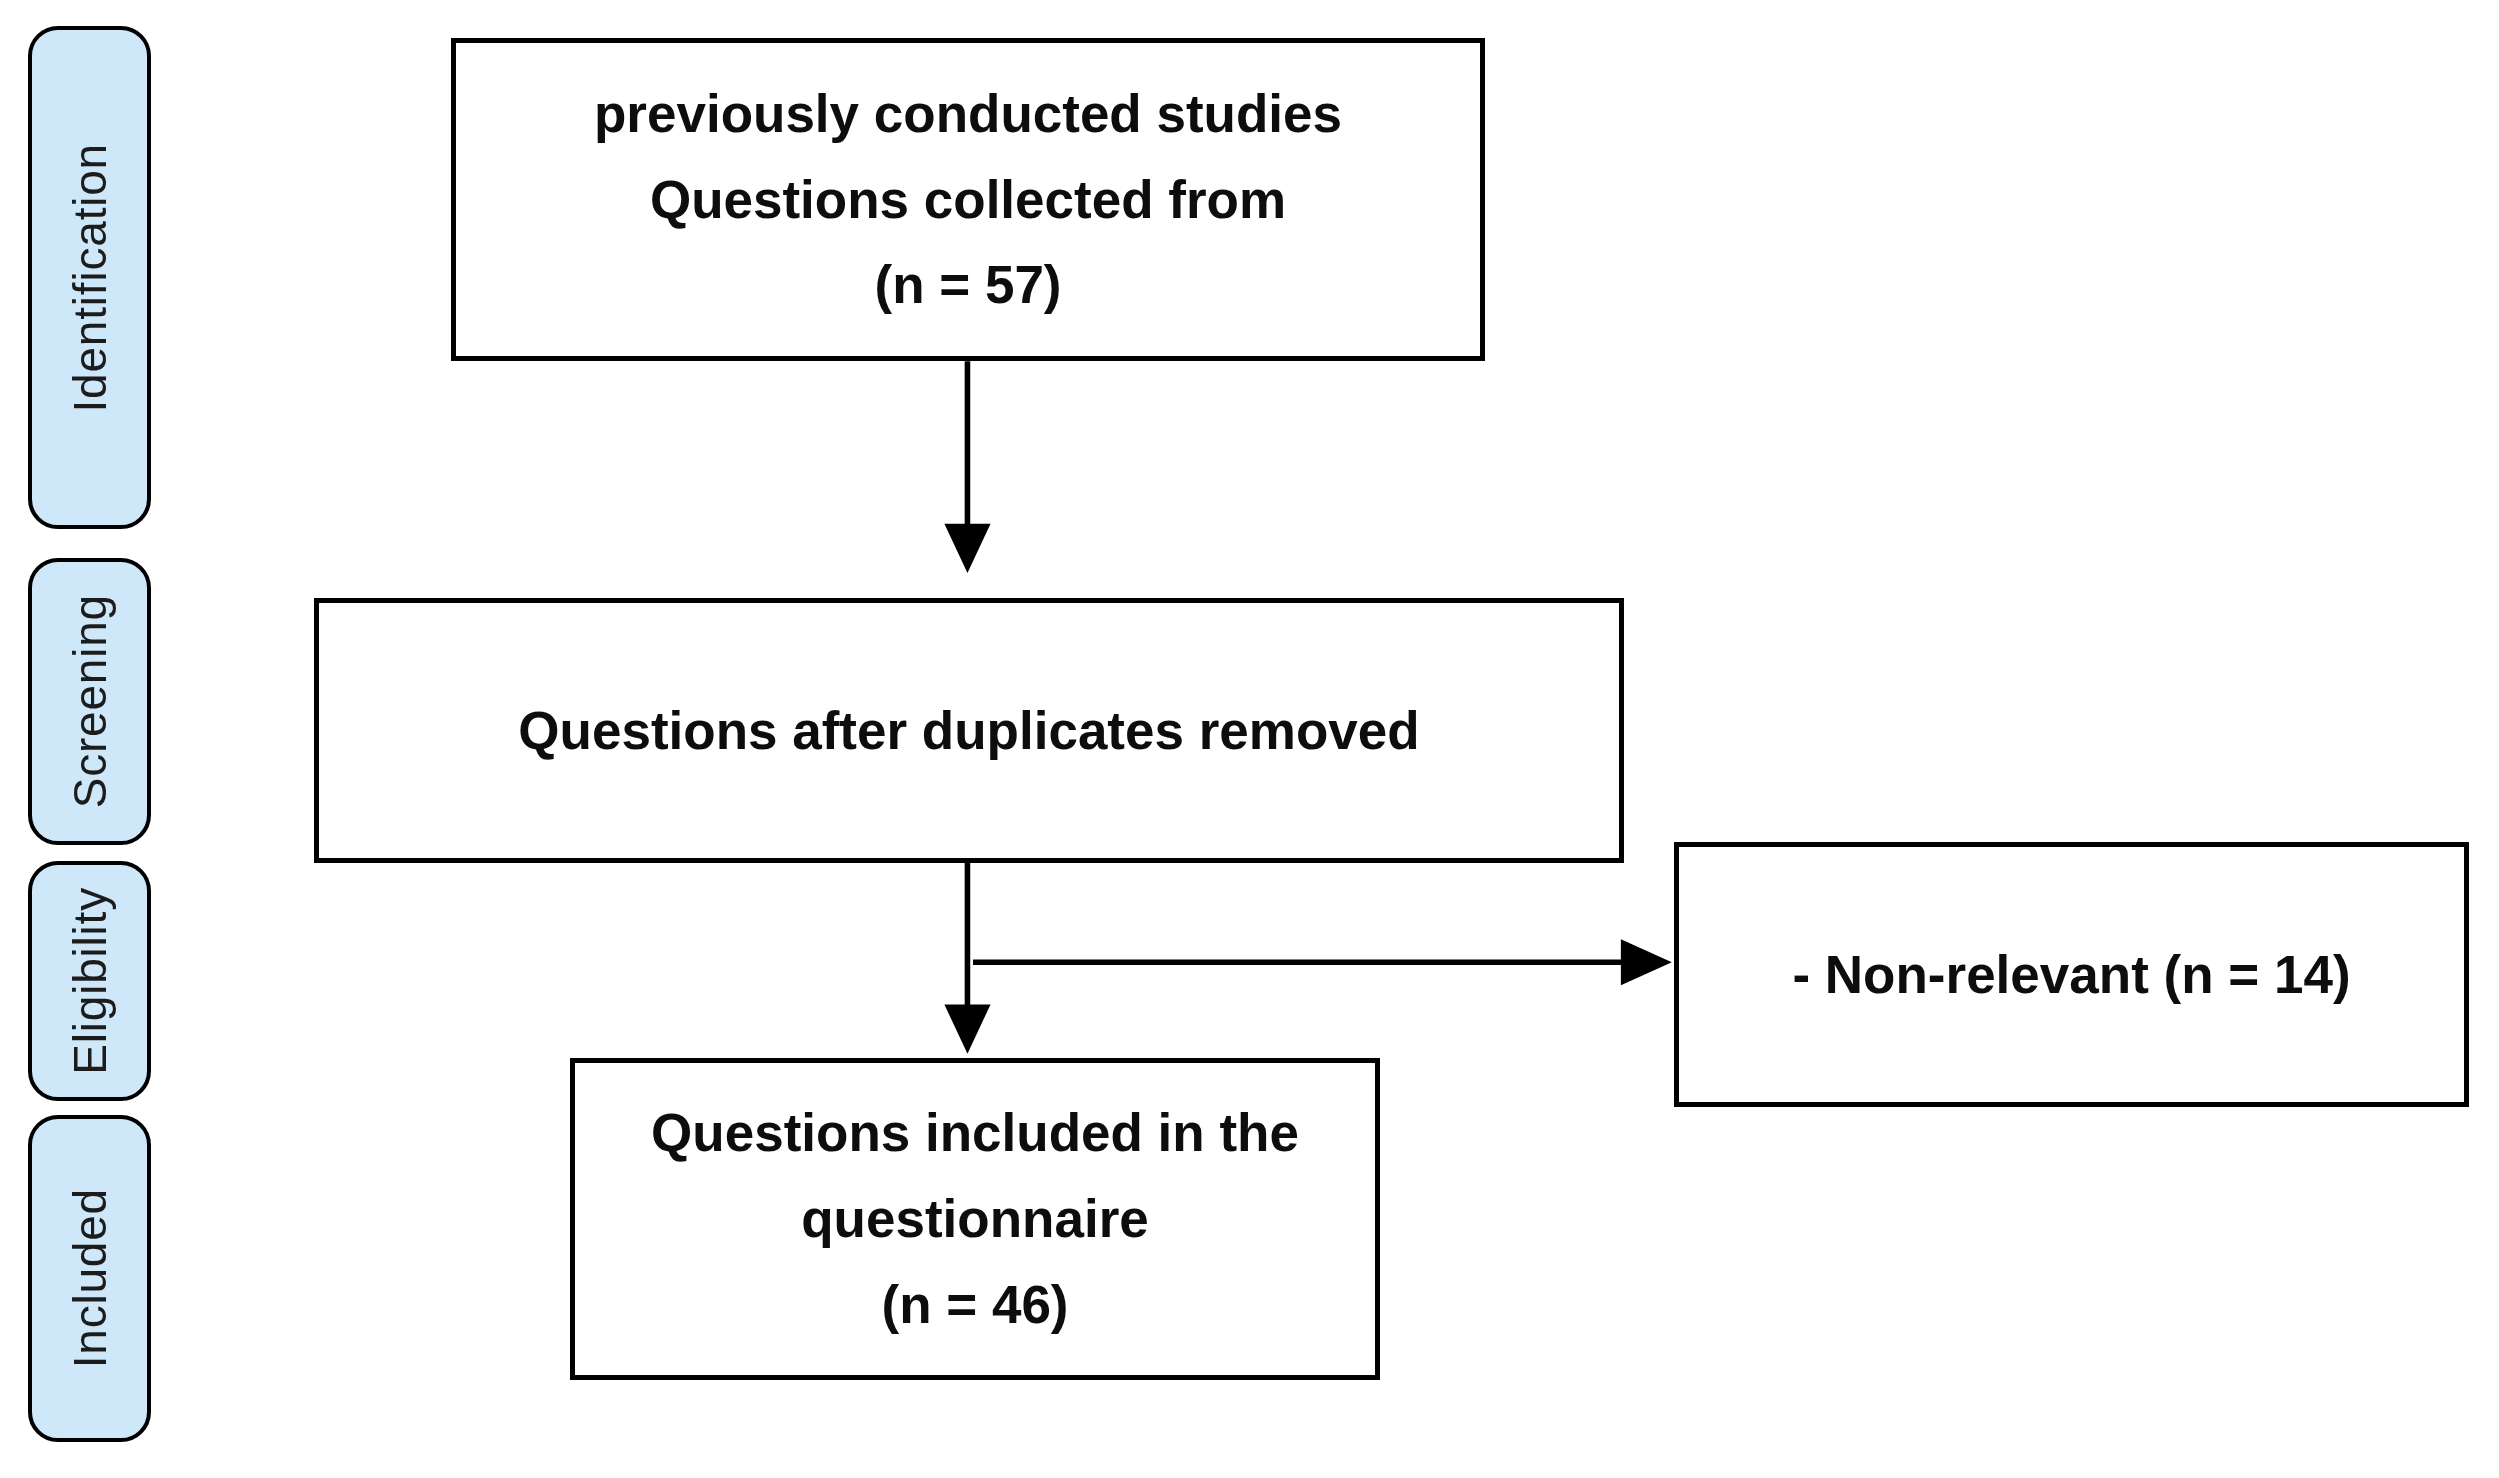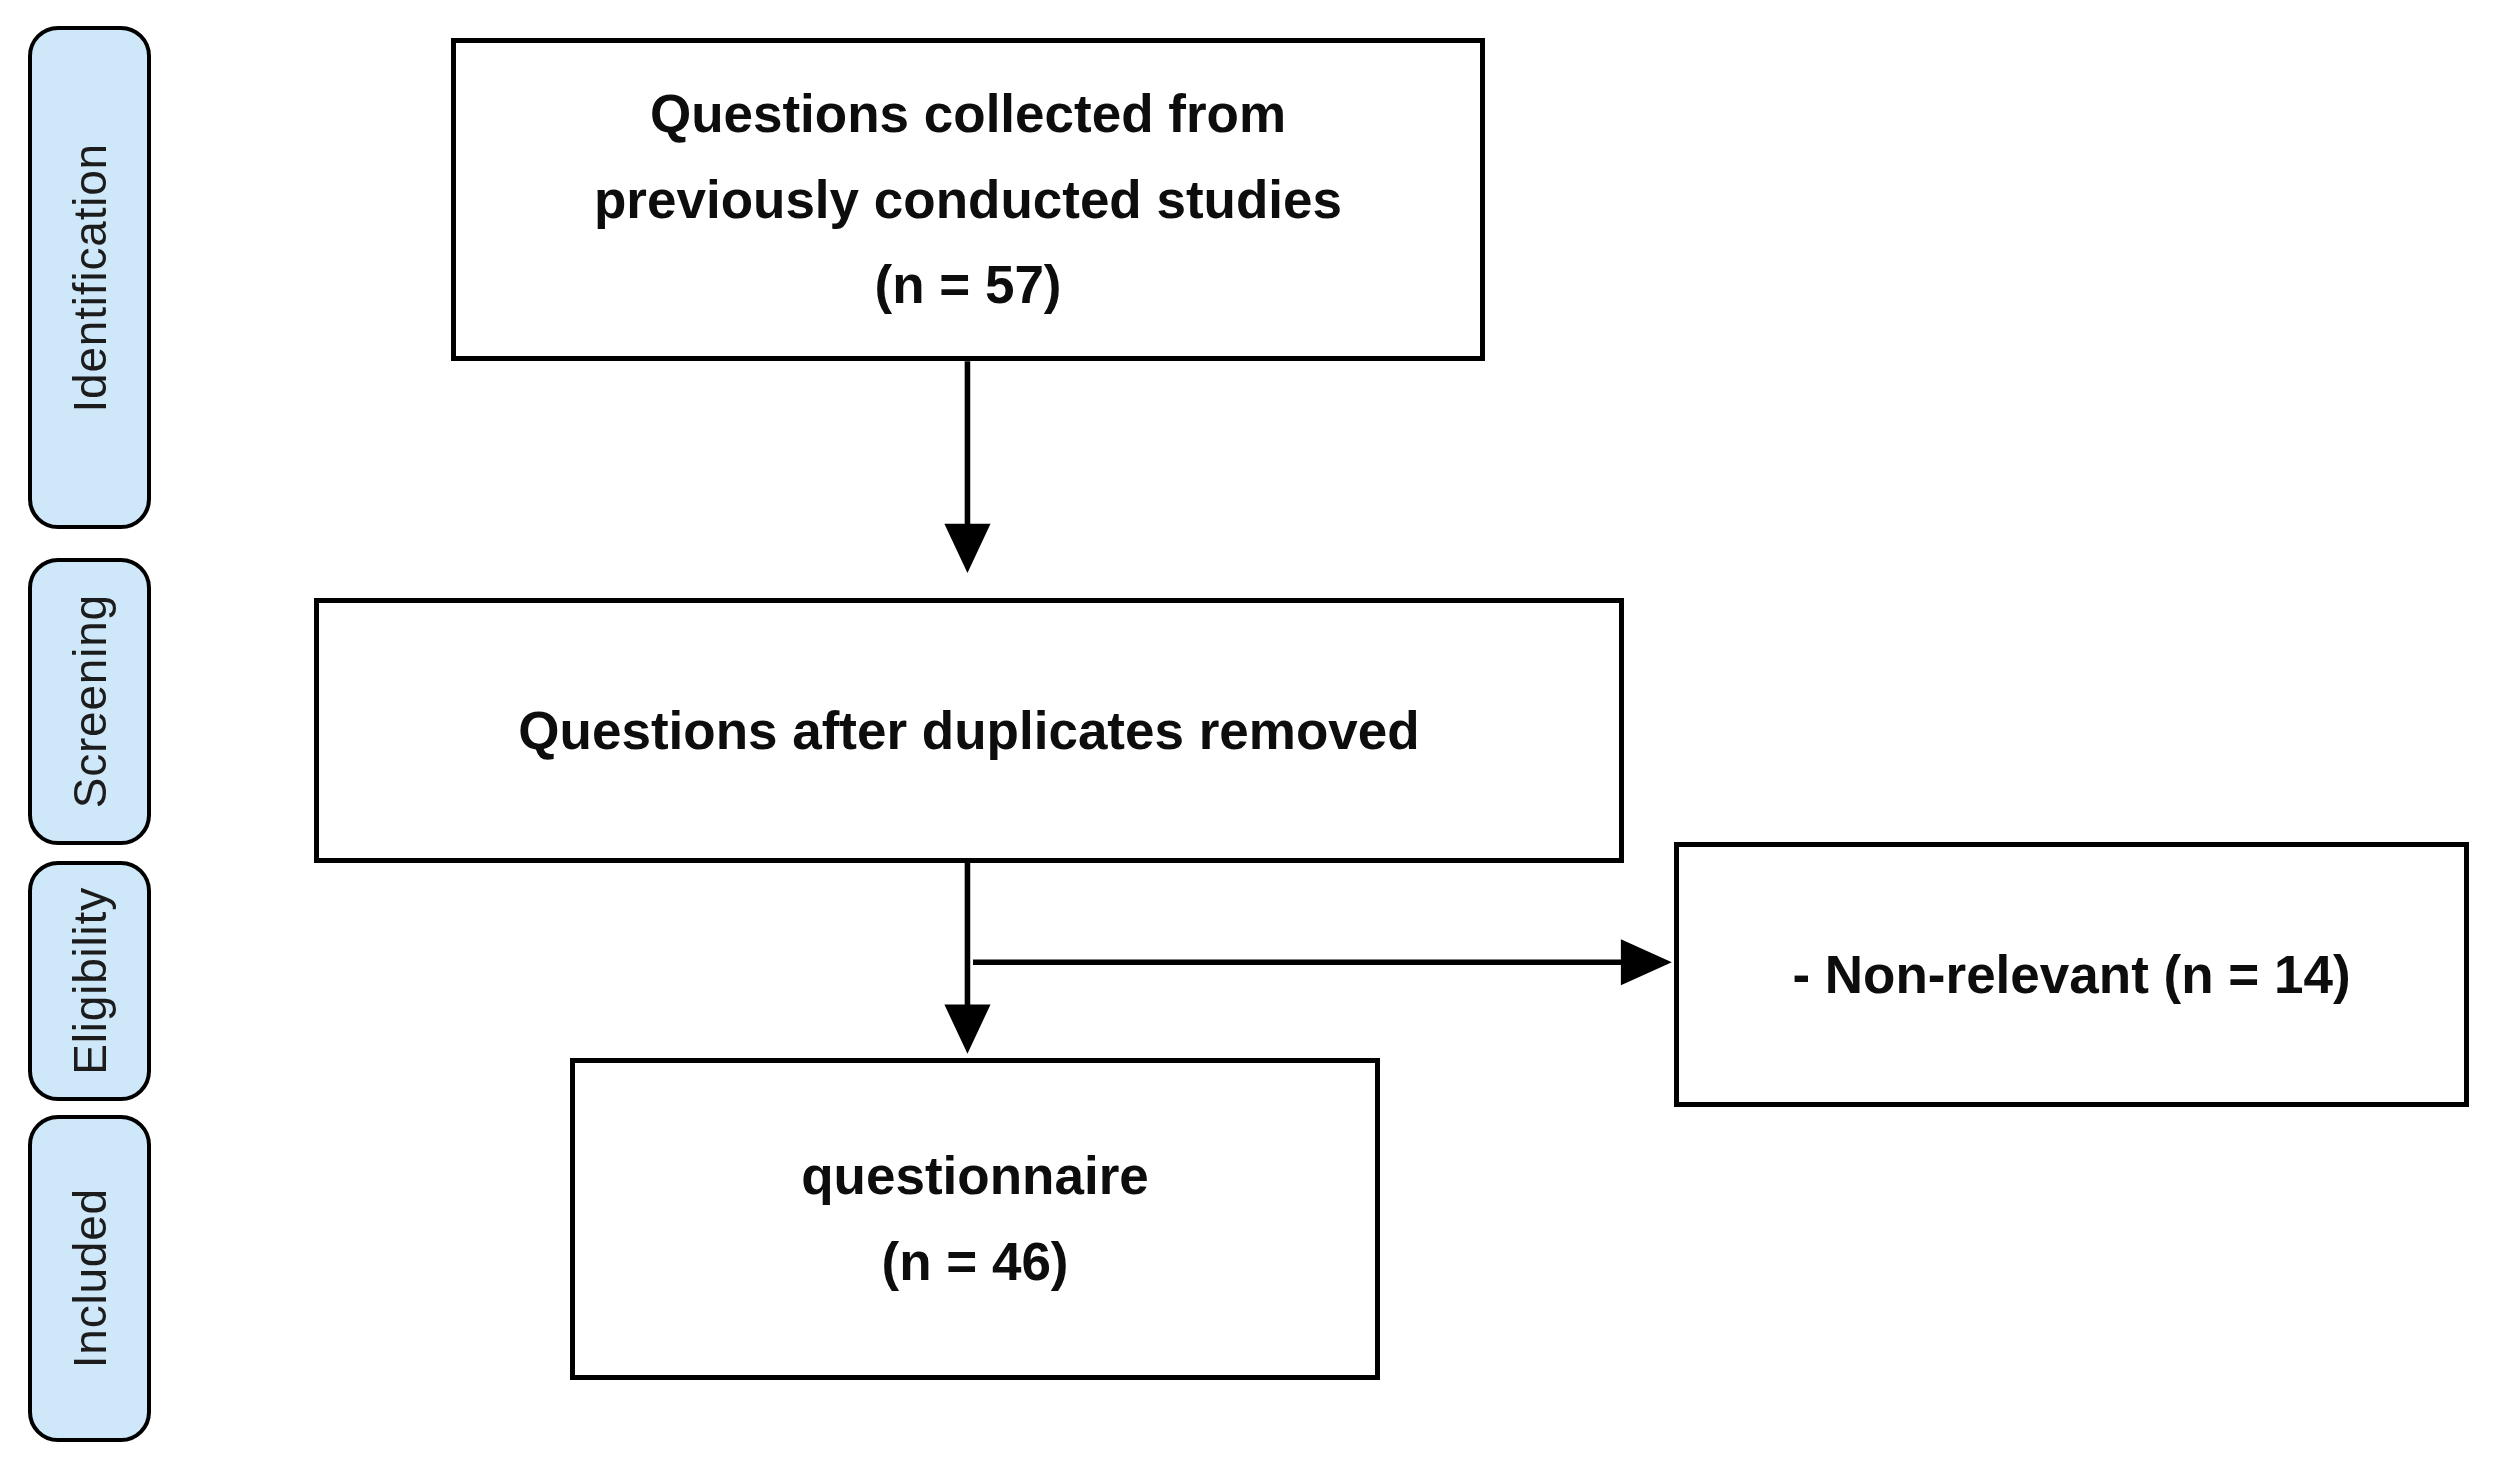--- a/index.html
+++ b/index.html
@@ -96,32 +96,33 @@
     <polygon points="1186,658 1244,658 1215,720" fill="#000000"></polygon>
 
     <line x1="1215" y1="1055" x2="1215" y2="1268" stroke="#000000" stroke-width="7"></line>
     <polygon points="1186,1262 1244,1262 1215,1324" fill="#000000"></polygon>
 
     <line x1="1222" y1="1209" x2="2042" y2="1209" stroke="#000000" stroke-width="7"></line>
     <polygon points="2036,1180 2036,1238 2100,1209" fill="#000000"></polygon>
   </svg>
 
   <div class="pbox box-collected">
+    <span>previously conducted studies</span>
     <span>Questions collected from</span>
-    <span>previously conducted studies</span>
     <span>(n = 57)</span>
   </div>
 
   <div class="pbox box-deduplicated">
     <span>Questions after duplicates removed</span>
   </div>
 
   <div class="pbox box-excluded">
     <span>- Non-relevant (n = 14)</span>
   </div>
 
   <div class="pbox box-included">
+    <span>Questions included in the</span>
     <span>questionnaire</span>
     <span>(n = 46)</span>
   </div>
 
 </div>
 
 
 </body></html>

